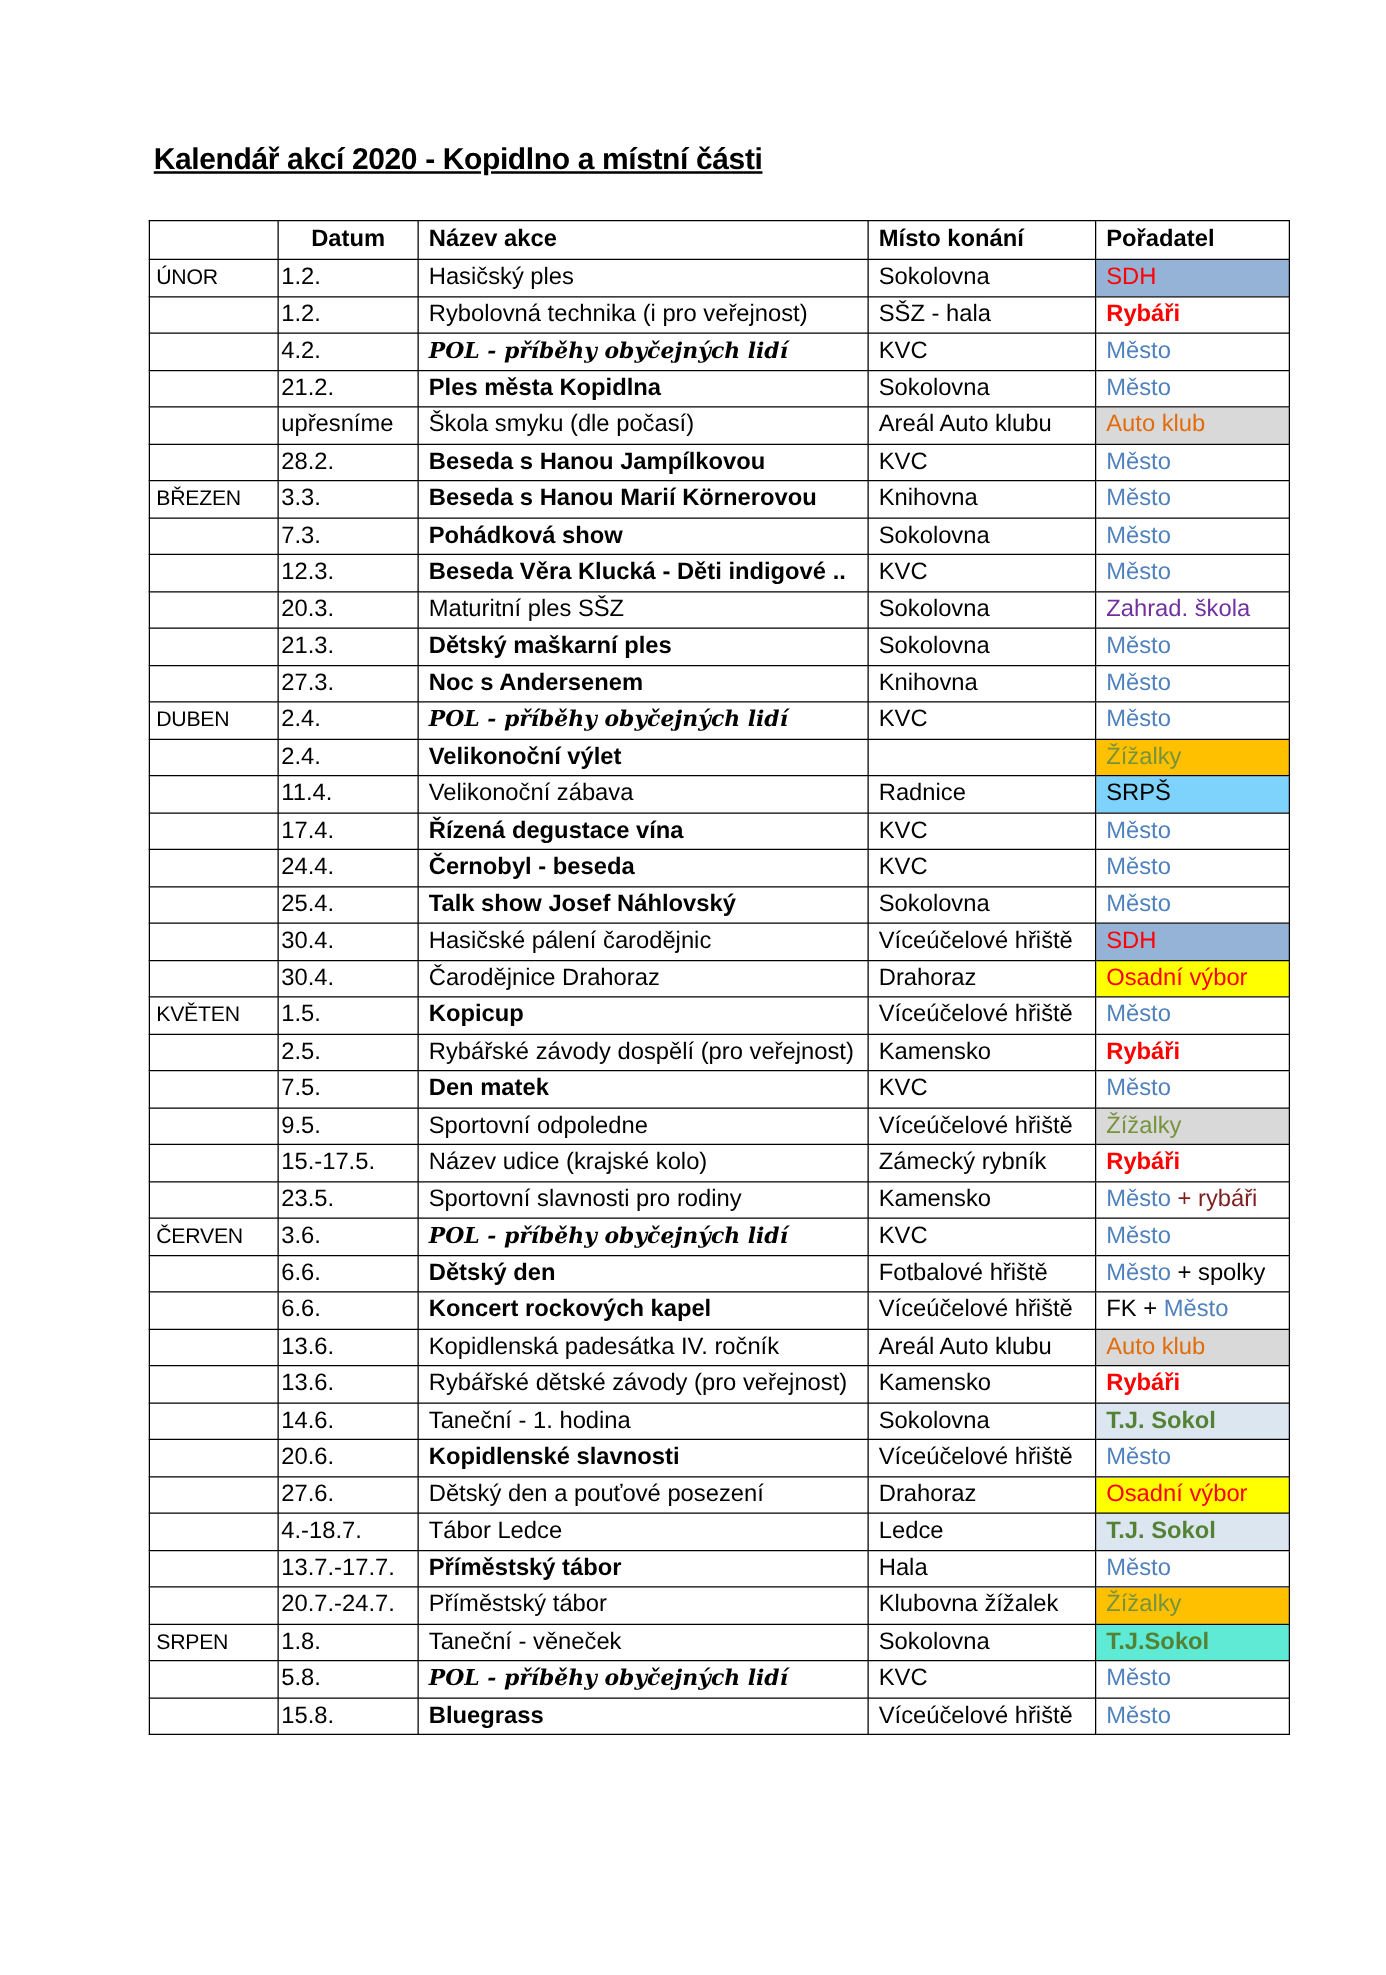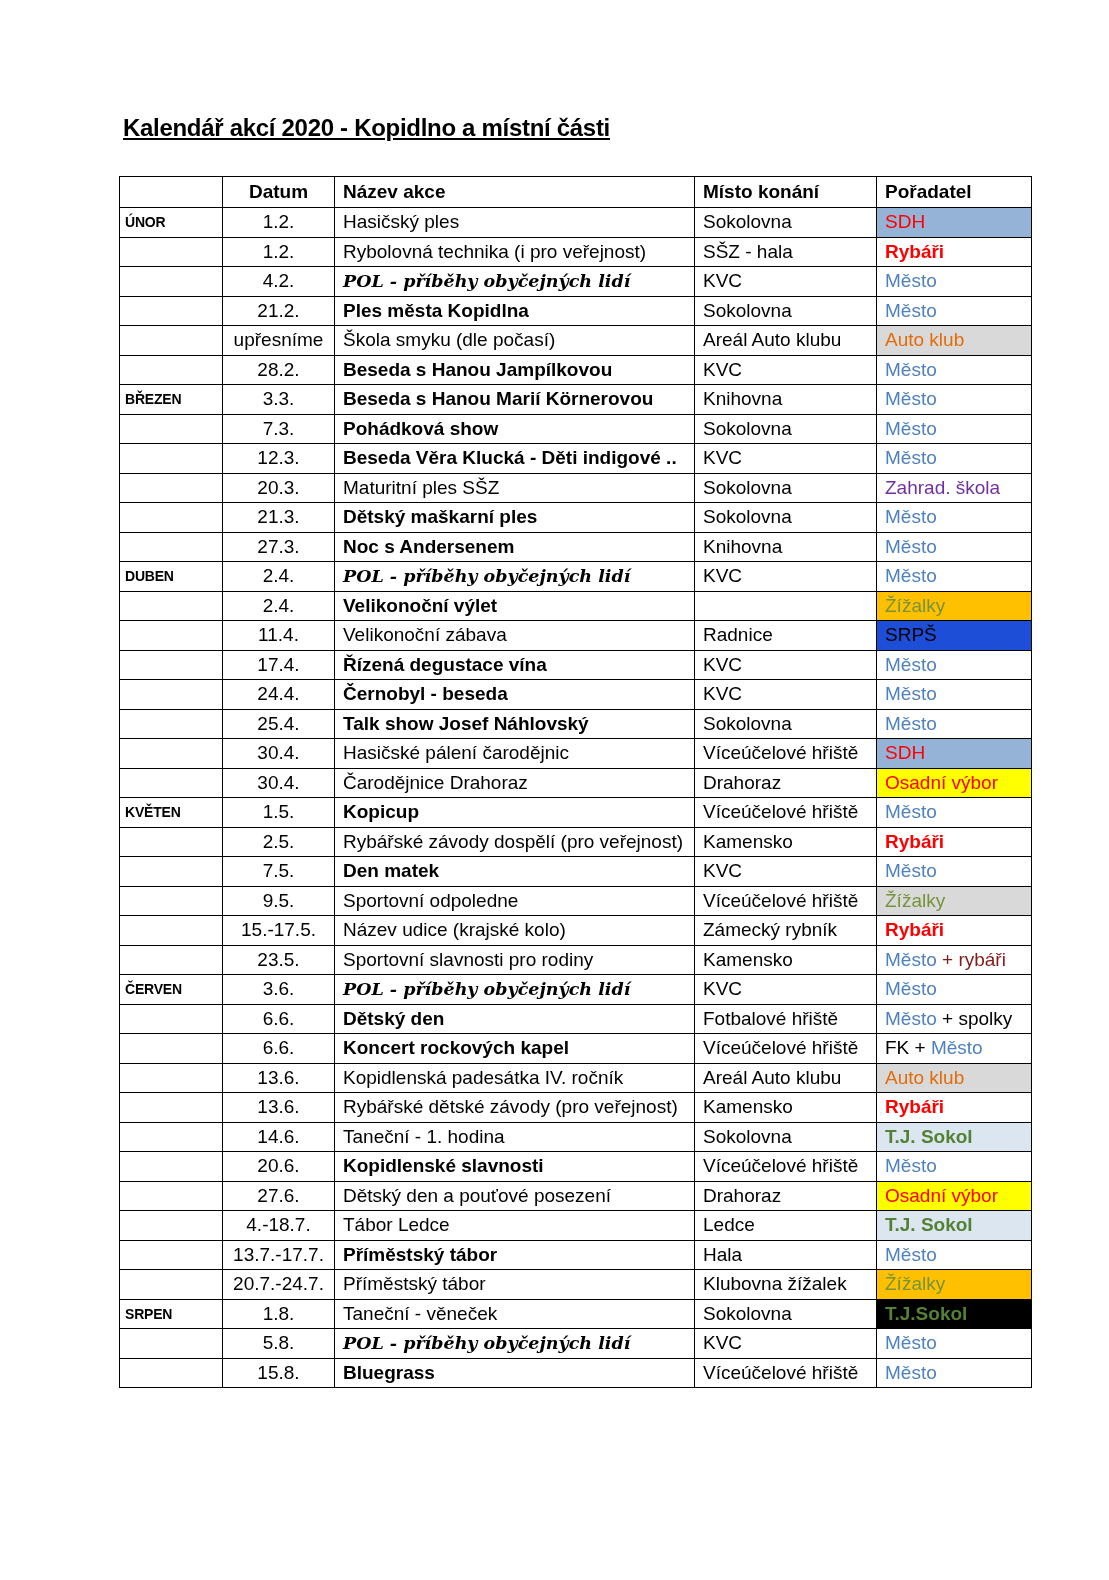--- a/index.html
+++ b/index.html
@@ -41,26 +41,26 @@
     white-space: nowrap;
     overflow: hidden;
   }
   thead th {
     height: 30px;
     font-weight: bold;
     text-align: left;
   }
   thead th.date-h { text-align: center; padding: 0; }
   td.month {
-    font-weight: bold;
-    font-size: 14px;
+    font-weight: normal;
+    font-size: 17px;
     padding-left: 5px;
     letter-spacing: -0.2px;
   }
-  td.date { text-align: center; padding: 0 2px; }
+  td.date { text-align: left; padding: 0 2px; }
   td.event.bold { font-weight: bold; }
   td.event.script {
     font-family: "DejaVu Serif", serif;
     font-style: italic;
     font-weight: 600;
     font-size: 17.5px;
   }
   td.organizer span { white-space: nowrap; }
 </style>
 </head>
@@ -184,21 +184,21 @@
           <td class="date">2.4.</td>
           <td class="event bold">Velikonoční výlet</td>
           <td class="venue"></td>
           <td class="organizer" style="background: rgb(255, 192, 0);"><span style="color: rgb(119, 147, 60);">Žížalky</span></td>
         </tr>
         <tr>
           <td class="month"></td>
           <td class="date">11.4.</td>
           <td class="event normal">Velikonoční zábava</td>
           <td class="venue">Radnice</td>
-          <td class="organizer" style="background: #1d4ed8;"><span style="color: rgb(0, 0, 0);">SRPŠ</span></td>
+          <td class="organizer" style="background: #7dd3fc;"><span style="color: rgb(0, 0, 0);">SRPŠ</span></td>
         </tr>
         <tr>
           <td class="month"></td>
           <td class="date">17.4.</td>
           <td class="event bold">Řízená degustace vína</td>
           <td class="venue">KVC</td>
           <td class="organizer"><span style="color: rgb(79, 129, 189);">Město</span></td>
         </tr>
         <tr>
           <td class="month"></td>
@@ -345,21 +345,21 @@
           <td class="date">20.7.-24.7.</td>
           <td class="event normal">Příměstský tábor</td>
           <td class="venue">Klubovna žížalek</td>
           <td class="organizer" style="background: rgb(255, 192, 0);"><span style="color: rgb(119, 147, 60);">Žížalky</span></td>
         </tr>
         <tr>
           <td class="month">SRPEN</td>
           <td class="date">1.8.</td>
           <td class="event normal">Taneční - věneček</td>
           <td class="venue">Sokolovna</td>
-          <td class="organizer" style="background: #000000;"><span style="color: rgb(84, 130, 53); font-weight: bold;">T.J.Sokol</span></td>
+          <td class="organizer" style="background: #5eead4;"><span style="color: rgb(84, 130, 53); font-weight: bold;">T.J.Sokol</span></td>
         </tr>
         <tr>
           <td class="month"></td>
           <td class="date">5.8.</td>
           <td class="event script">POL - příběhy obyčejných lidí</td>
           <td class="venue">KVC</td>
           <td class="organizer"><span style="color: rgb(79, 129, 189);">Město</span></td>
         </tr>
         <tr>
           <td class="month"></td>

